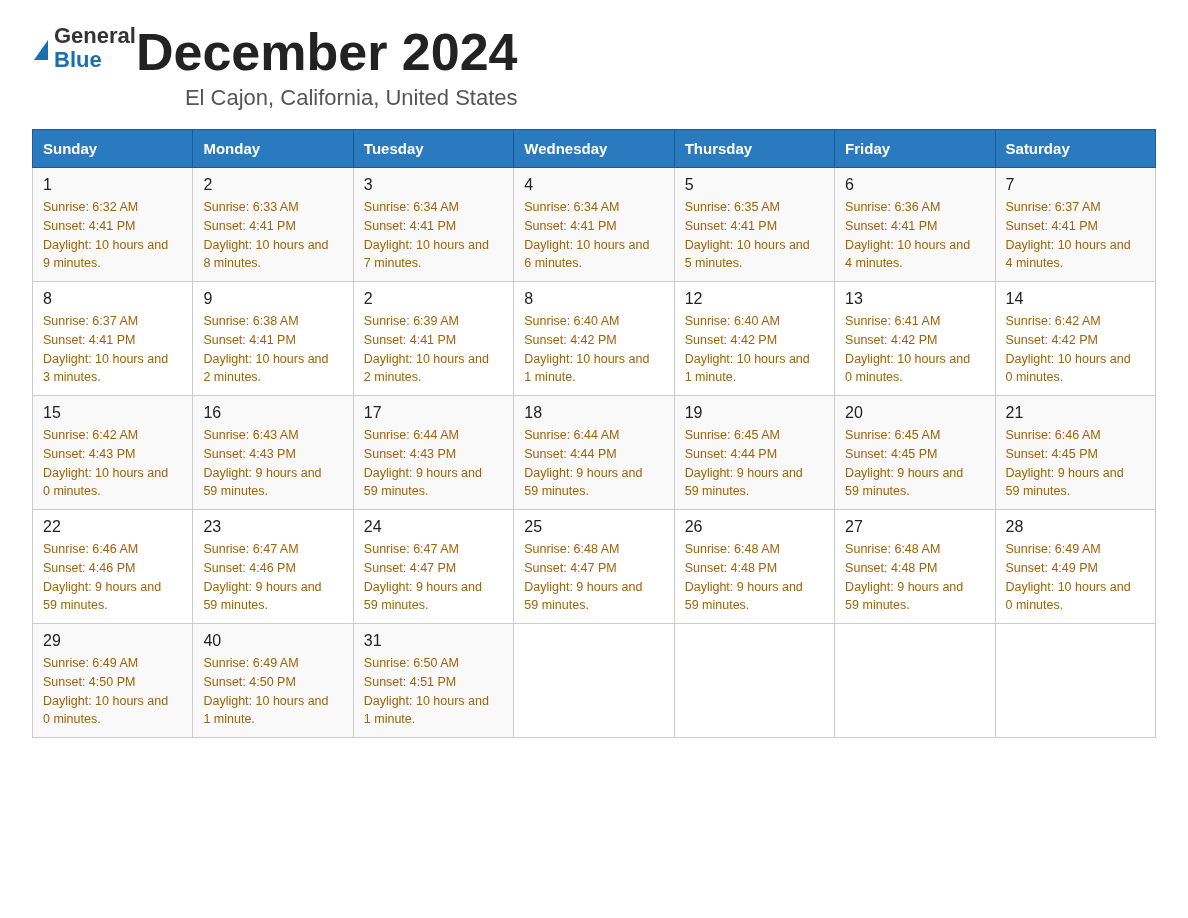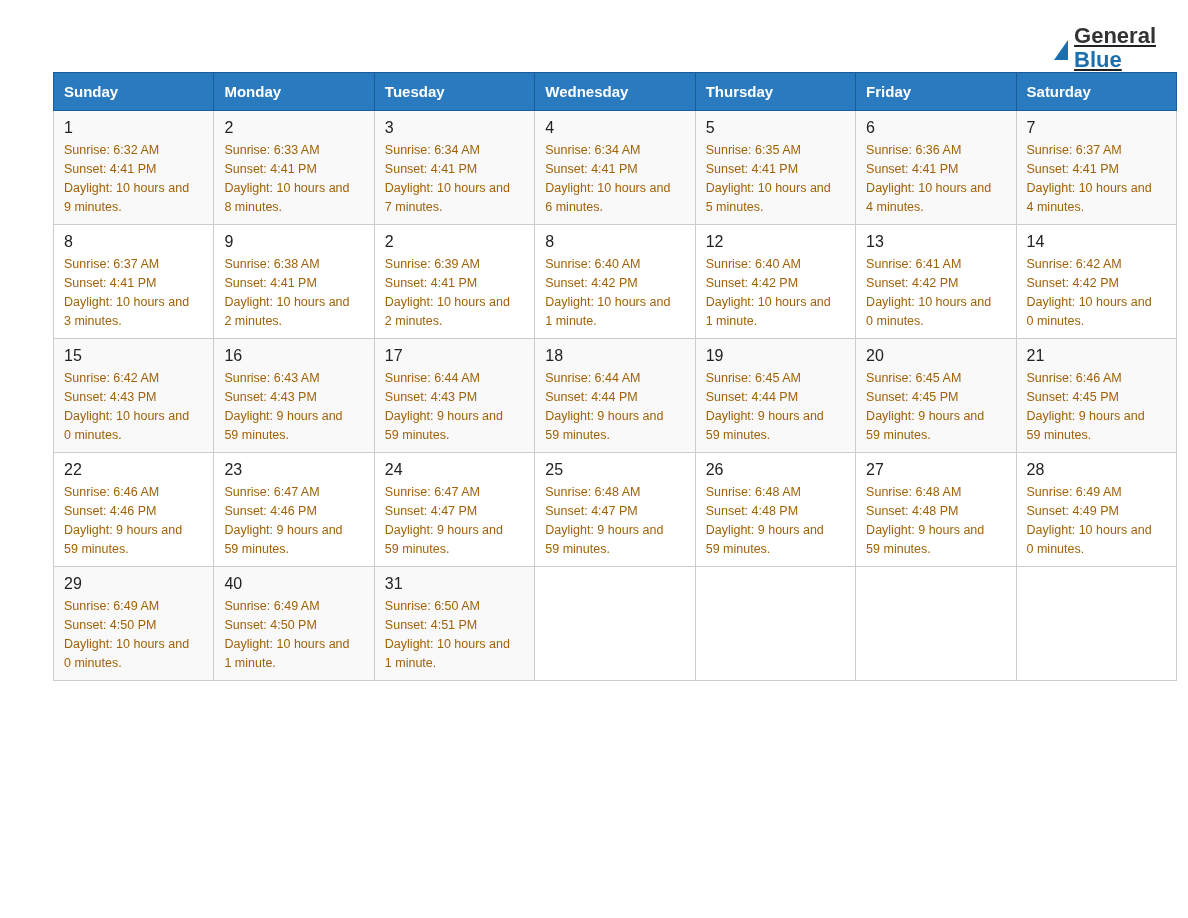--- a/index.html
+++ b/index.html
@@ -6,23 +6,23 @@
     body {
       font-family: Arial, sans-serif;
       background: #fff;
       color: #222;
       padding: 24px 32px;
       width: 1188px;
       min-height: 918px;
     }
     .header-area {
       display: flex;
-      justify-content: flex-end;
+      justify-content: flex-start;
       align-items: flex-start;
-      text-decoration: underline;
+      margin-bottom: 18px;
     }
     .logo-container {
       display: flex;
       align-items: center;
     }
     .logo-text {
       display: flex;
       flex-direction: column;
       font-size: 22px;
       font-weight: bold;
@@ -54,21 +54,20 @@
     }
     .subtitle {
       font-size: 22px;
       color: #555;
       margin-top: 4px;
     }
     table {
       width: 100%;
       border-collapse: collapse;
       table-layout: fixed;
-      margin-left: 21px;
     }
     thead tr th {
       background-color: #2a7abf;
       color: #fff;
       font-size: 15px;
       font-weight: bold;
       padding: 10px 10px;
       text-align: left;
       border: 1px solid #1a5c99;
     }
@@ -109,20 +108,22 @@
   <div class="logo-container">
     <div class="logo-row">
       <div class="logo-triangle"></div>
       <div class="logo-text">
         <span>General</span>
         <span class="blue">Blue</span>
       </div>
     </div>
   </div>
   <div class="title-area">
+    <div class="main-title">December 2024</div>
+    <div class="subtitle">El Cajon, California, United States</div>
   </div>
 </div>
 
 <table>
   <thead>
     <tr>
     <th>Sunday</th>
         <th>Monday</th>
         <th>Tuesday</th>
         <th>Wednesday</th>

